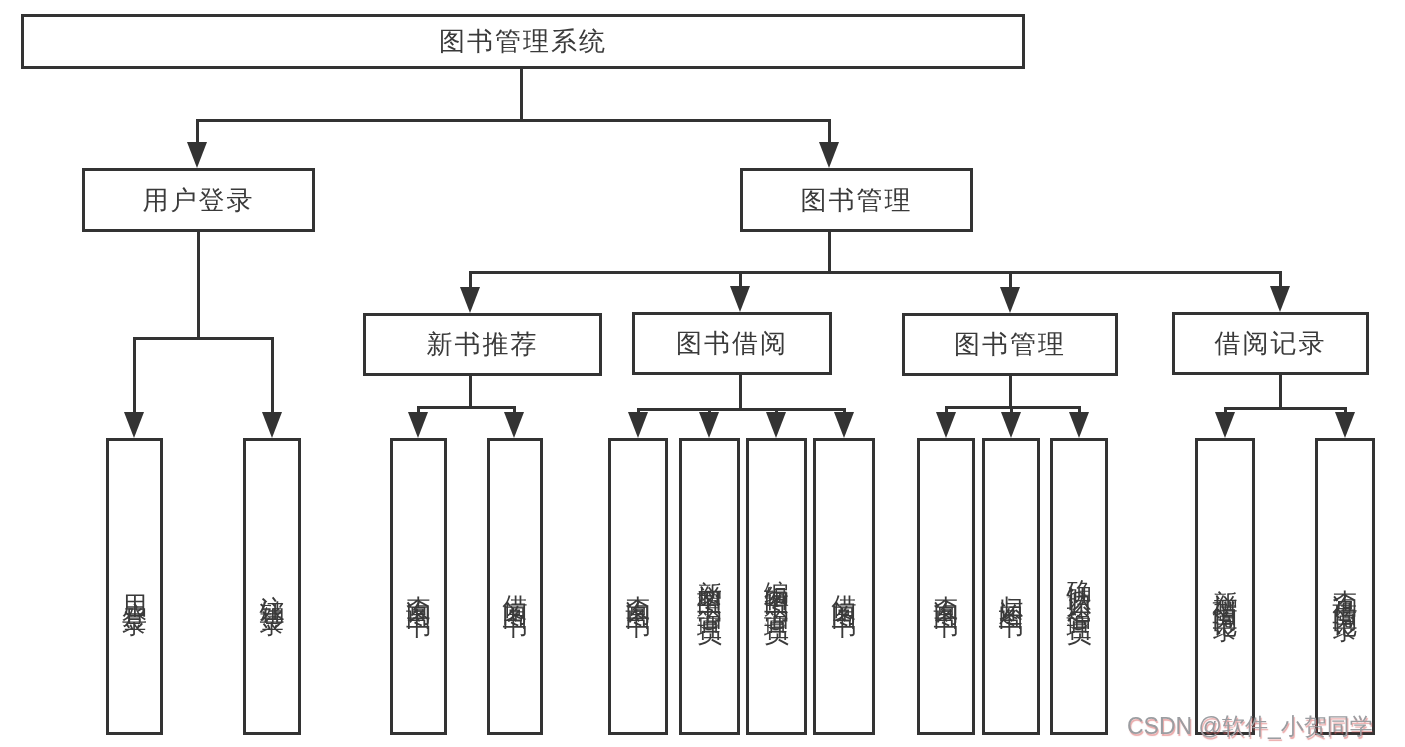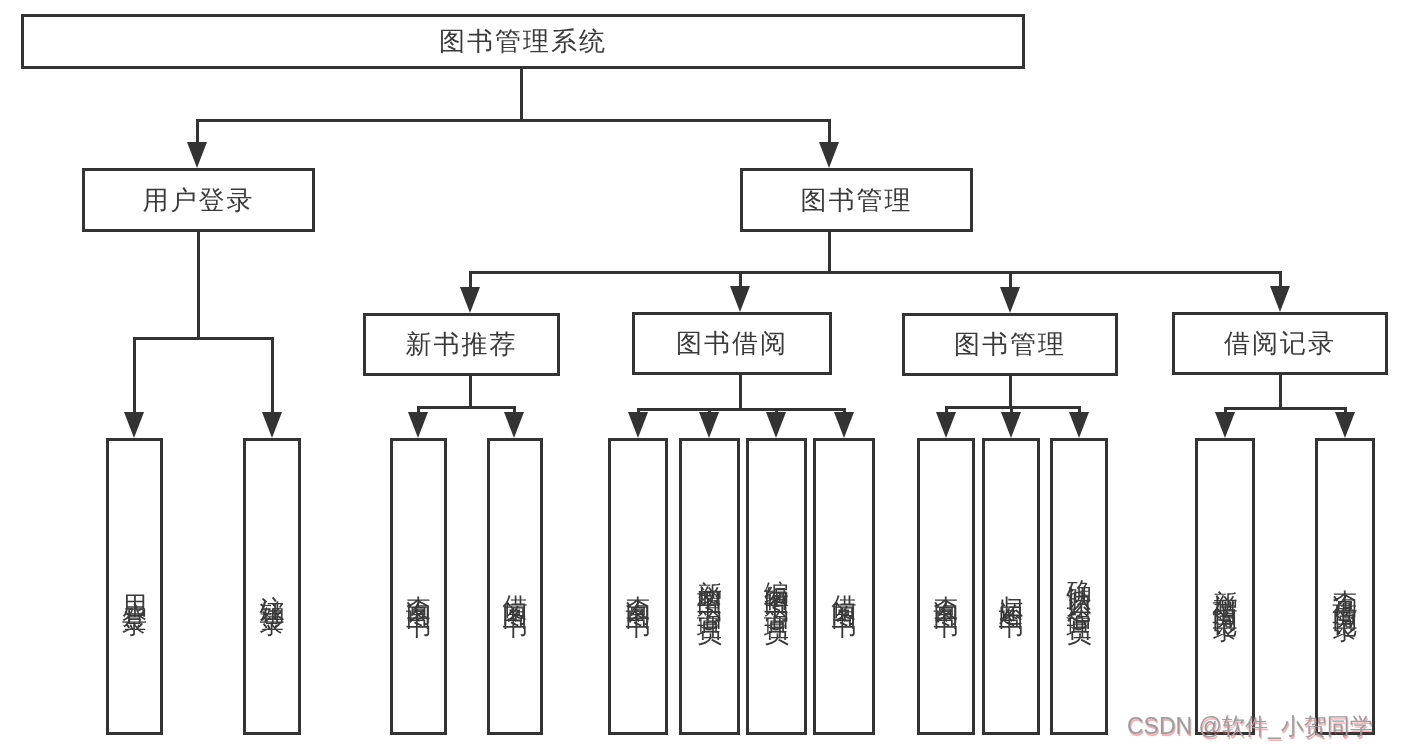--- a/index.html
+++ b/index.html
@@ -63,30 +63,30 @@
     <span class="hlabel">图书管理系统</span>
   </div>
 
   <div class="box" style="left:82px; top:168px; width:233px; height:64px;">
     <span class="hlabel">用户登录</span>
   </div>
   <div class="box" style="left:712px; top:168px; width:233px; height:64px;margin-left:28px;">
     <span class="hlabel">图书管理</span>
   </div>
 
-  <div class="box" style="left:363px; top:313px; width:197px; height:63px;">
+  <div class="box" style="left:363px; top:313px; width:239px; height:63px;">
     <span class="hlabel">新书推荐</span>
   </div>
   <div class="box" style="left:632px; top:312px; width:200px; height:63px;">
     <span class="hlabel">图书借阅</span>
   </div>
   <div class="box" style="left:902px; top:313px; width:216px; height:63px;">
     <span class="hlabel">图书管理</span>
   </div>
-  <div class="box" style="left:1172px; top:312px; width:216px; height:63px;">
+  <div class="box" style="left:1172px; top:312px; width:197px; height:63px;">
     <span class="hlabel">借阅记录</span>
   </div>
 
   <div class="box" style="left:106px; top:438px; width:57px; height:297px;">
     <span class="vlabel">用户登录</span>
   </div>
   <div class="box" style="left:243px; top:438px; width:58px; height:297px;">
     <span class="vlabel">注销登录</span>
   </div>
 

